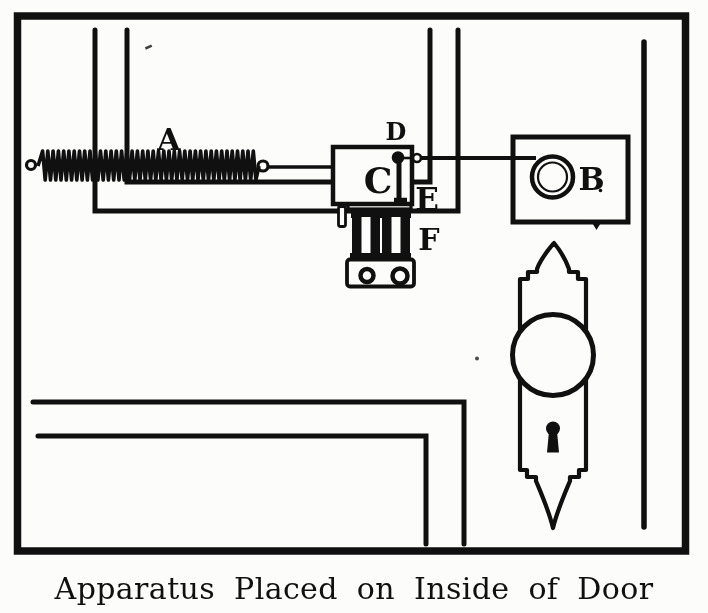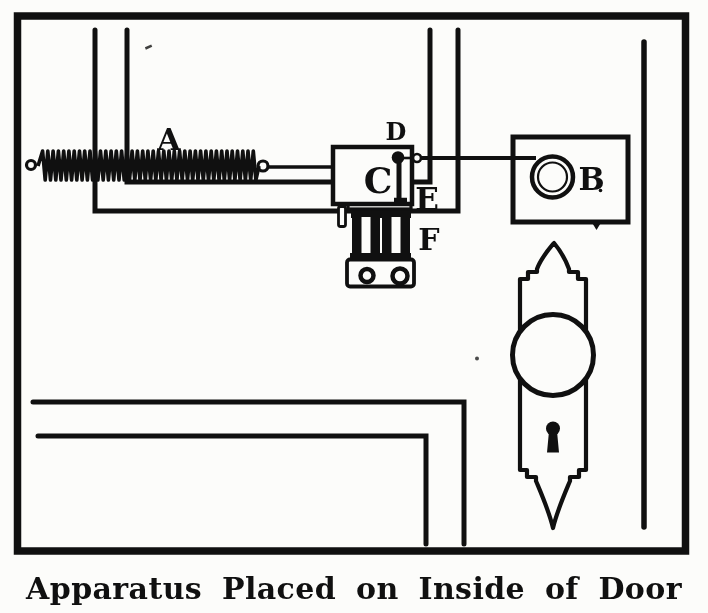--- a/index.html
+++ b/index.html
@@ -15,21 +15,21 @@
   svg text {
     font-family:"DejaVu Serif","Liberation Serif",serif;
     font-weight:700;
     fill:var(--ink);
   }
   .caption {
     position:absolute;
     left:0; top:571px; width:708px;
     text-align:center;
     font-size:30px;
-    font-weight:700;
+    font-weight:400;
     color:var(--ink);
     letter-spacing:0.4px;
     word-spacing:9px;
     white-space:nowrap;
   }
 </style>
 </head>
 <body>
 
 <div class="stage">

